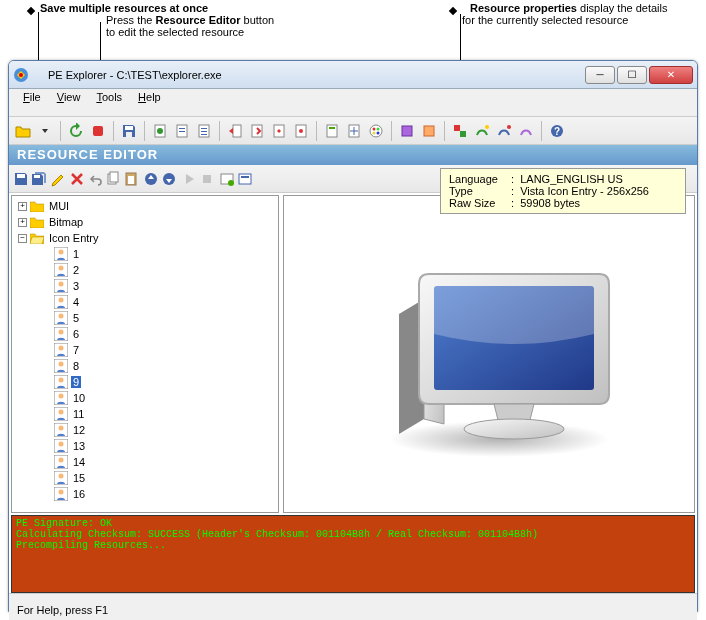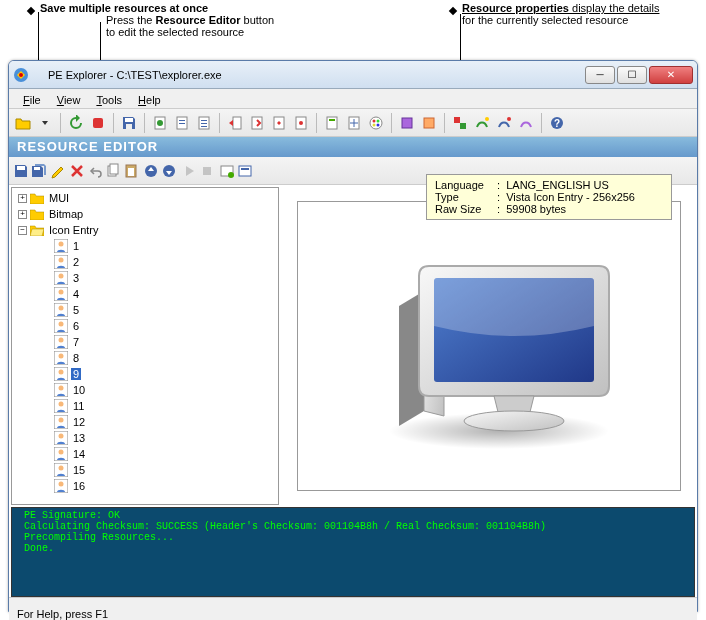--- a/index.html
+++ b/index.html
@@ -10,21 +10,21 @@
 .annotation-line { position: absolute; background: #000; }
 
 .window { position: absolute; left: 8px; top: 60px; width: 690px; height: 552px; border: 1px solid #5a7ba8; border-radius: 6px 6px 0 0; background: #fff; box-shadow: 0 0 3px rgba(0,0,0,0.3); }
 
 .titlebar { height: 28px; background: linear-gradient(to bottom, #e8f0f8, #d0dff0); border-bottom: 1px solid #9ab; display: flex; align-items: center; padding: 0 4px; border-radius: 5px 5px 0 0; }
 .titlebar .app-icon { width: 16px; height: 16px; margin-right: 4px; }
 .titlebar .title { flex: 1; color: #000; padding-left: 15px; }
 .titlebar .win-btn { width: 30px; height: 18px; margin-left: 2px; border: 1px solid #888; border-radius: 3px; background: linear-gradient(#fafafa,#e0e0e0); display: inline-flex; align-items: center; justify-content: center; font-size: 10px; cursor: pointer; }
 .titlebar .win-btn.close { width: 44px; background: linear-gradient(#f08080,#d04040); color: #fff; border-color: #a03030; }
 
-.menubar { height: 20px; display: flex; align-items: flex-end; padding: 0 6px; background: #f0f0f0; border-bottom: 1px solid #ccc; }
+.menubar { height: 28px; display: flex; align-items: flex-start; padding: 0 6px; background: #f0f0f0; border-bottom: 1px solid #ccc; }
 .menubar .menu-item { padding: 2px 8px; cursor: pointer; }
 .menubar .underline { text-decoration: underline; }
 
 .toolbar { height: 28px; display: flex; align-items: center; padding: 2px 4px; background: linear-gradient(#f4f4f4,#e8e8e8); border-bottom: 1px solid #ccc; gap: 2px; }
 .toolbar .sep { width: 1px; height: 20px; background: #bbb; margin: 0 3px; }
 .toolbar .tbtn { width: 20px; height: 20px; display: inline-flex; align-items: center; justify-content: center; cursor: pointer; border-radius: 2px; }
 
 .section-header { height: 20px; background: linear-gradient(#88bbdd,#6699cc); color: #fff; font-weight: bold; font-size: 13px; padding: 2px 8px; letter-spacing: 1px; }
 
 .toolbar2 { height: 28px; display: flex; align-items: center; padding: 2px 4px; background: linear-gradient(#f4f4f4,#e8e8e8); border-bottom: 1px solid #ccc; gap: 2px; }
@@ -38,47 +38,47 @@
 .tree { padding: 2px; }
 .tree-node { display: flex; align-items: center; height: 16px; white-space: nowrap; }
 .tree-node .expander { width: 9px; height: 9px; border: 1px solid #888; display: inline-flex; align-items: center; justify-content: center; font-size: 8px; line-height: 1; margin-right: 3px; background: #fff; cursor: pointer; }
 .tree-node .folder-icon { width: 14px; height: 12px; margin-right: 3px; }
 .tree-node .item-icon { width: 14px; height: 14px; margin-right: 3px; }
 .tree-node.child { padding-left: 40px; }
 .tree-node.folder { padding-left: 4px; }
 .tree-node .label { padding: 0 2px; }
 .tree-node.selected .label { background: #316ac5; color: #fff; }
 
-.preview-panel { flex: 1; border: 1px solid #999; margin: 16px; background: #fff; position: relative; display: flex; align-items: center; justify-content: center; }
+.preview-panel { flex: 1; border: 1px solid #999; margin: 2px; background: #fff; position: relative; display: flex; align-items: center; justify-content: center; }
 
 .properties-box { position: absolute; right: 8px; top: -28px; width: 246px; background: #ffffd8; border: 1px solid #999; padding: 4px 8px; font-size: 11px; z-index: 10; }
 .properties-box .row { display: flex; }
 .properties-box .key { width: 62px; }
 
-.console { height: 90px; background: #0c4a6e; color: #0f0; font-family: 'Courier New', monospace; font-size: 10px; padding: 2px 12px; overflow: hidden; margin: 0 2px; border: 1px solid #333; }
+.console { height: 78px; background: #c2410c; color: #0f0; font-family: 'Courier New', monospace; font-size: 10px; padding: 2px 4px; overflow: hidden; margin: 0 2px; border: 1px solid #333; }
 
 .statusbar { height: 20px; background: #f0f0f0; border-top: 1px solid #ccc; padding: 16px 8px; display: flex; align-items: center; }
 
 svg { display: block; }
 </style>
 </head>
 <body>
 
 <div class="annotation" style="left:28px; top:2px; width:280px;">
   <div style="position:absolute; left:0; top:6px; width:6px; height:6px; background:#000; transform:rotate(45deg);"></div>
   <div style="margin-left:12px;"><span class="bold">Save multiple resources at once</span></div>
   <div style="margin-left:78px;"><span>Press the </span><span class="bold">Resource Editor</span><span> button</span></div>
   <div style="margin-left:78px;">to edit the selected resource</div>
 </div>
 <div class="annotation-line" style="left:38px; top:12px; width:1px; height:160px;"></div>
 <div class="annotation-line" style="left:100px; top:22px; width:1px; height:150px;"></div>
 
 <div class="annotation" style="left:450px; top:2px; width:240px;">
   <div style="position:absolute; left:0; top:6px; width:6px; height:6px; background:#000; transform:rotate(45deg);"></div>
-  <div style="margin-left:12px;text-decoration:underline;"><span class="bold">Resource properties</span><span> display the details</span></div>
+  <div style="margin-left:20px;"><span class="bold">Resource properties</span><span> display the details</span></div>
   <div style="margin-left:12px;">for the currently selected resource</div>
 </div>
 <div class="annotation-line" style="left:460px; top:14px; width:1px; height:175px;"></div>
 
 <div class="window">
 
   <div class="titlebar">
     <svg class="app-icon" viewBox="0 0 16 16">
         <circle cx="8" cy="8" r="7" fill="#4a90d9"></circle>
         <path d="M4 8 L8 4 L12 8 L8 12 Z" fill="#fc0"></path>
@@ -531,20 +531,19 @@
         <path d="M145 160 L185 160 L180 180 L150 180 Z" fill="#ccc" stroke="#999"></path>
         <ellipse cx="165" cy="185" rx="50" ry="10" fill="url(#sg)" stroke="#999"></ellipse>
       </svg>
     </div>
   </div>
 
   <div class="console">
     <div>PE Signature: OK</div>
     <div>Calculating Checksum: SUCCESS (Header's Checksum: 001104B8h / Real Checksum: 001104B8h)</div>
     <div>Precompiling Resources...</div>
-    <div>Done.</div>
   </div>
 
   <div class="statusbar">
     <span>For Help, press F1</span>
   </div>
 
 </div>
 
 </body></html>

